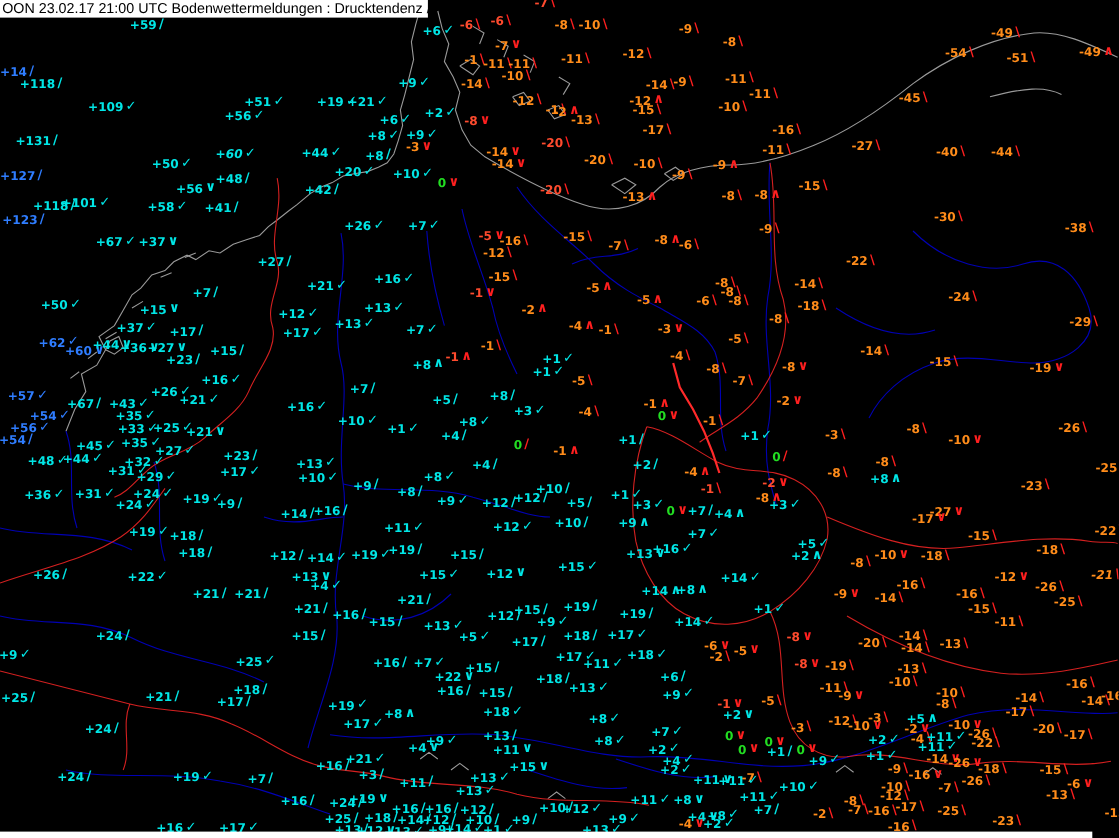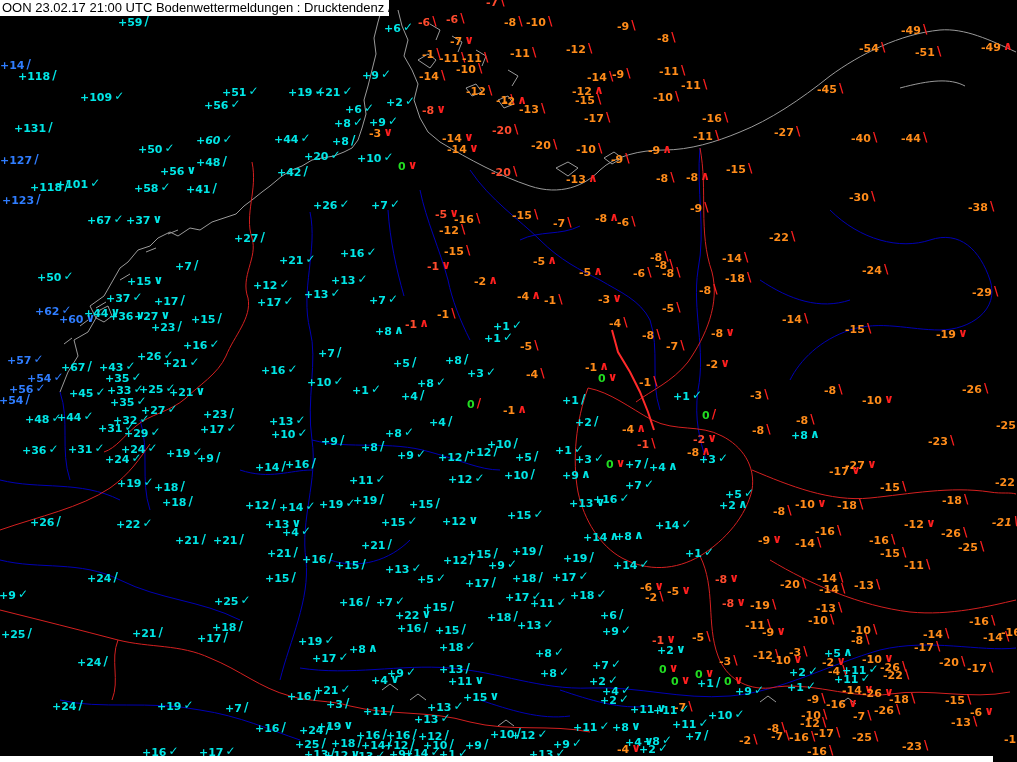--- a/index.html
+++ b/index.html
@@ -227,21 +227,21 @@
       <div class="station" style="left: 598px; top: 373px;"><span class="num" style="color: rgb(34, 221, 34);">0</span><span class="sym" style="color: rgb(255, 31, 31);">∨</span></div>
       <div class="station" style="left: 639px; top: 377px;"><span class="num" style="color: rgb(255, 140, 26);">-1</span><span class="sym" style="color: rgb(255, 31, 31);">\</span></div>
       <div class="station" style="left: 968px; top: 202px;"><span class="num" style="color: rgb(255, 140, 26);">-38</span><span class="sym" style="color: rgb(255, 31, 31);">\</span></div>
       <div class="station" style="left: 769px; top: 232px;"><span class="num" style="color: rgb(255, 140, 26);">-22</span><span class="sym" style="color: rgb(255, 31, 31);">\</span></div>
       <div class="station" style="left: 862px; top: 265px;"><span class="num" style="color: rgb(255, 140, 26);">-24</span><span class="sym" style="color: rgb(255, 31, 31);">\</span></div>
       <div class="station" style="left: 972px; top: 287px;"><span class="num" style="color: rgb(255, 140, 26);">-29</span><span class="sym" style="color: rgb(255, 31, 31);">\</span></div>
       <div class="station" style="left: 782px; top: 314px;"><span class="num" style="color: rgb(255, 140, 26);">-14</span><span class="sym" style="color: rgb(255, 31, 31);">\</span></div>
       <div class="station" style="left: 845px; top: 324px;"><span class="num" style="color: rgb(255, 140, 26);">-15</span><span class="sym" style="color: rgb(255, 31, 31);">\</span></div>
       <div class="station" style="left: 936px; top: 329px;"><span class="num" style="color: rgb(255, 140, 26);">-19</span><span class="sym" style="color: rgb(255, 31, 31);">∨</span></div>
       <div class="station" style="left: 9px; top: 384px;"><span class="num" style="color: rgb(47, 125, 255);">+56</span><span class="sym" style="color: rgb(47, 125, 255);">✓</span></div>
-      <div class="station" style="left: 69px; top: 388px; text-align: center;"><span class="num" style="color: rgb(0, 230, 230);">+45</span><span class="sym" style="color: rgb(0, 230, 230);">✓</span></div>
+      <div class="station" style="left: 69px; top: 400px; text-align: center;"><span class="num" style="color: rgb(0, 230, 230);">+45</span><span class="sym" style="color: rgb(0, 230, 230);">✓</span></div>
       <div class="station" style="left: 107px; top: 385px;"><span class="num" style="color: rgb(0, 230, 230);">+33</span><span class="sym" style="color: rgb(0, 230, 230);">✓</span></div>
       <div class="station" style="left: 139px; top: 384px;"><span class="num" style="color: rgb(0, 230, 230);">+25</span><span class="sym" style="color: rgb(0, 230, 230);">✓</span></div>
       <div class="station" style="left: 169px; top: 387px;"><span class="num" style="color: rgb(0, 230, 230);">+21</span><span class="sym" style="color: rgb(0, 230, 230);">∨</span></div>
       <div class="station" style="left: -1px; top: 395px;"><span class="num" style="color: rgb(47, 125, 255);">+54</span><span class="sym" style="color: rgb(47, 125, 255);">/</span></div>
       <div class="station" style="left: 25px; top: 414px;"><span class="num" style="color: rgb(0, 230, 230);">+48</span><span class="sym" style="color: rgb(0, 230, 230);">✓</span></div>
       <div class="station" style="left: 57px; top: 412px;"><span class="num" style="color: rgb(0, 230, 230);">+44</span><span class="sym" style="color: rgb(0, 230, 230);">✓</span></div>
       <div class="station" style="left: 110px; top: 397px;"><span class="num" style="color: rgb(0, 230, 230);">+35</span><span class="sym" style="color: rgb(0, 230, 230);">✓</span></div>
       <div class="station" style="left: 141px; top: 405px;"><span class="num" style="color: rgb(0, 230, 230);">+27</span><span class="sym" style="color: rgb(0, 230, 230);">✓</span></div>
       <div class="station" style="left: 113px; top: 415px;"><span class="num" style="color: rgb(0, 230, 230);">+32</span><span class="sym" style="color: rgb(0, 230, 230);">✓</span></div>
       <div class="station" style="left: 98px; top: 423px;"><span class="num" style="color: rgb(0, 230, 230);">+31</span><span class="sym" style="color: rgb(0, 230, 230);">✓</span></div>

